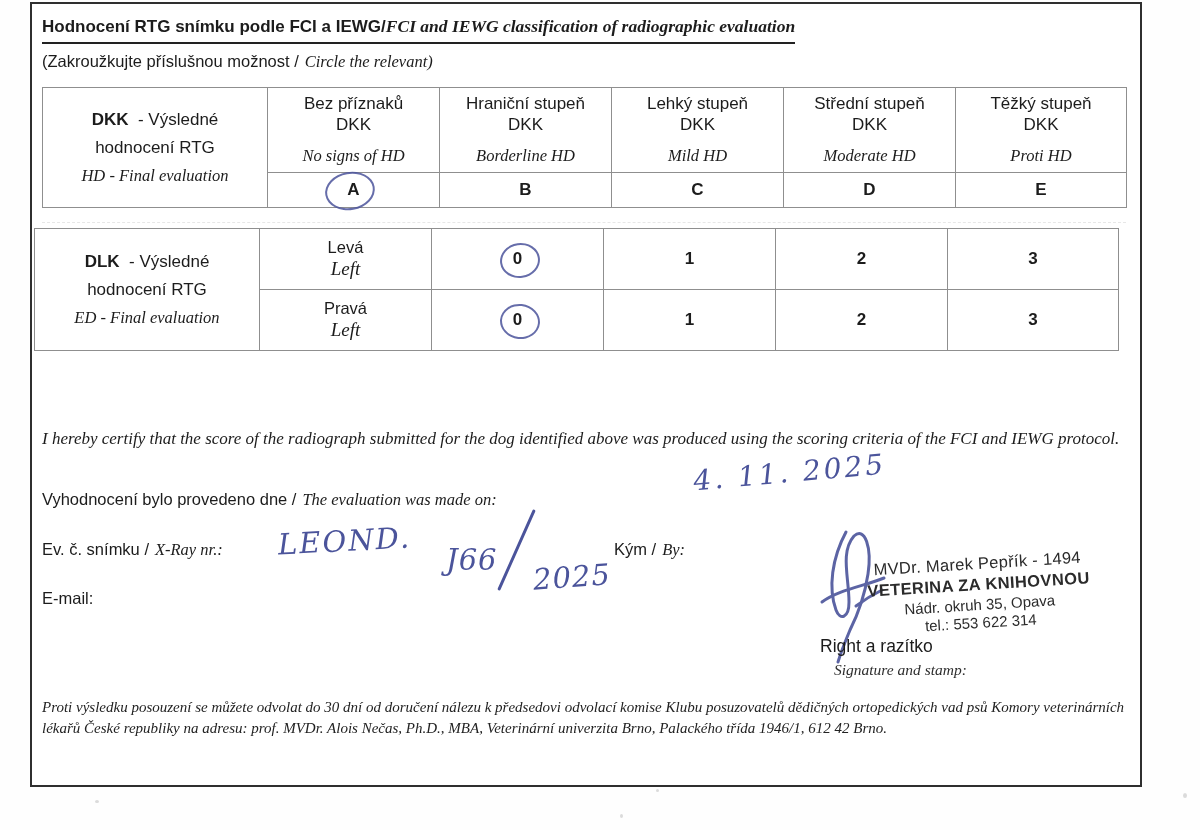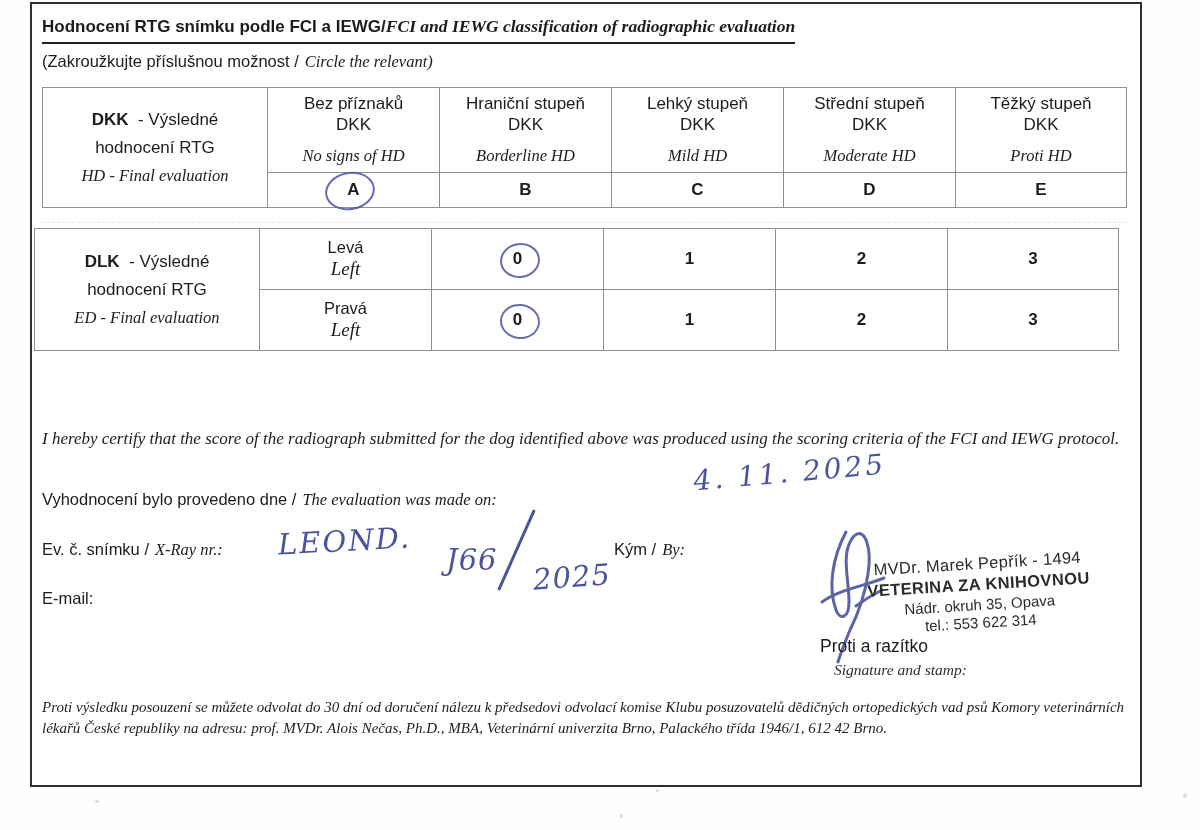--- a/index.html
+++ b/index.html
@@ -225,21 +225,21 @@
     </g>
   </svg>
 
   <div class="abs stamp">
     <div class="s1">MVDr. Marek Pepřík - 1494</div>
     <div class="s2">VETERINA ZA KNIHOVNOU</div>
     <div class="s3">Nádr. okruh 35, Opava</div>
     <div class="s4">tel.: 553 622 314</div>
   </div>
 
-  <div class="abs podpis">Proti a razítko</div>
+  <div class="abs podpis">Right a razítko</div>
   <div class="abs podpis-en">Signature and stamp:</div>
 
   <div class="abs footer">Proti výsledku posouzení se můžete odvolat do 30 dní od doručení nálezu k předsedovi odvolací komise Klubu posuzovatelů dědičných ortopedických vad psů Komory veterinárních lékařů České republiky na adresu: prof. MVDr. Alois Nečas, Ph.D., MBA, Veterinární univerzita Brno, Palackého třída 1946/1, 612 42 Brno.</div>
 
   <div class="speck" style="left:95px;top:800px;width:4px;height:3px;"></div>
   <div class="speck" style="left:620px;top:814px;width:3px;height:4px;"></div>
   <div class="speck" style="left:1183px;top:793px;width:4px;height:5px;"></div>
   <div class="speck" style="left:656px;top:789px;width:3px;height:3px;"></div>
 </div>
 

